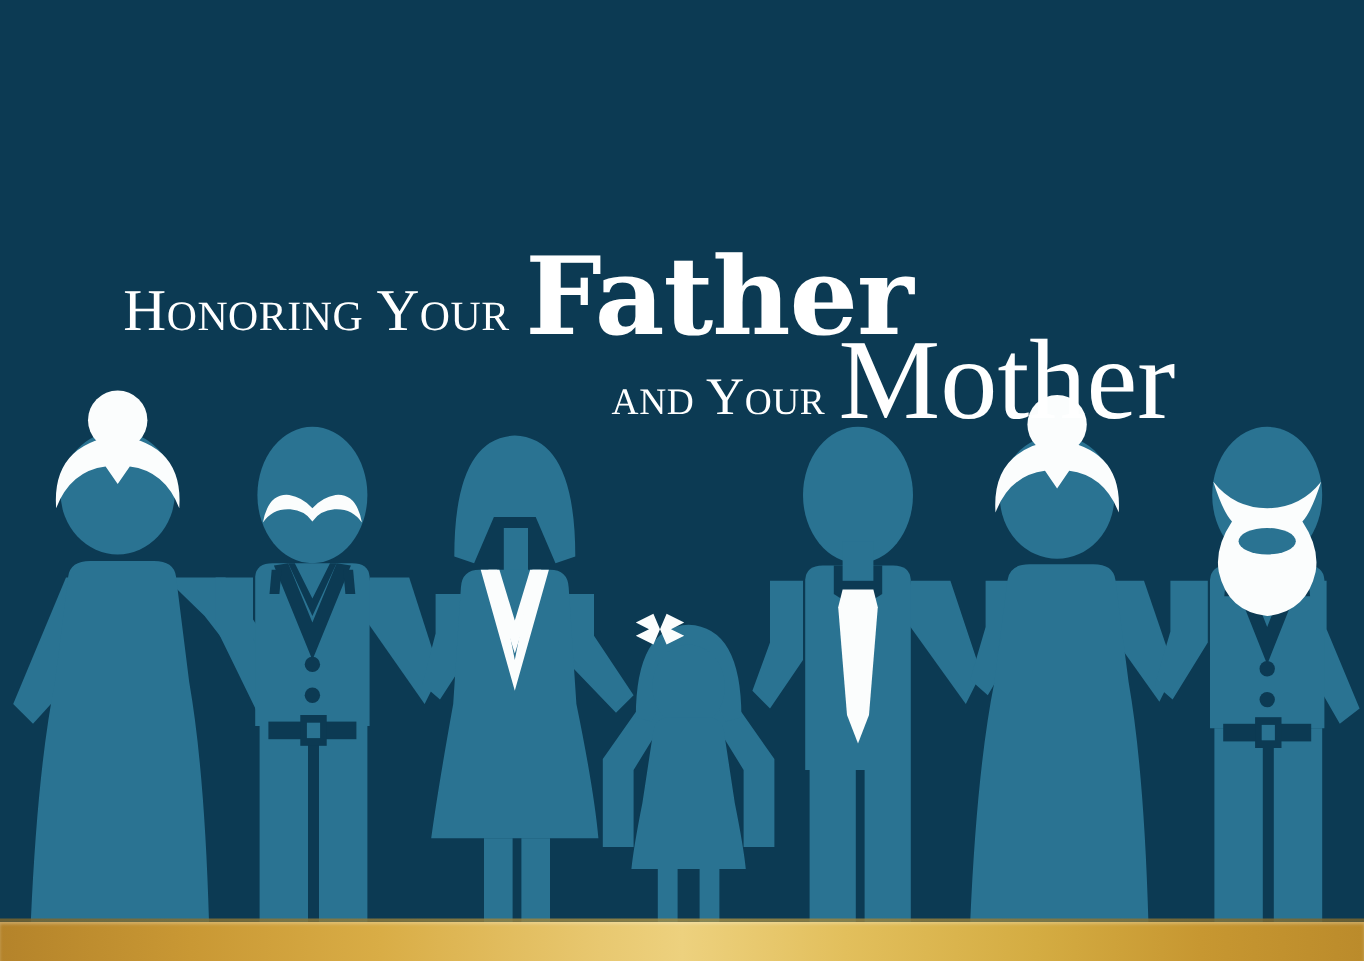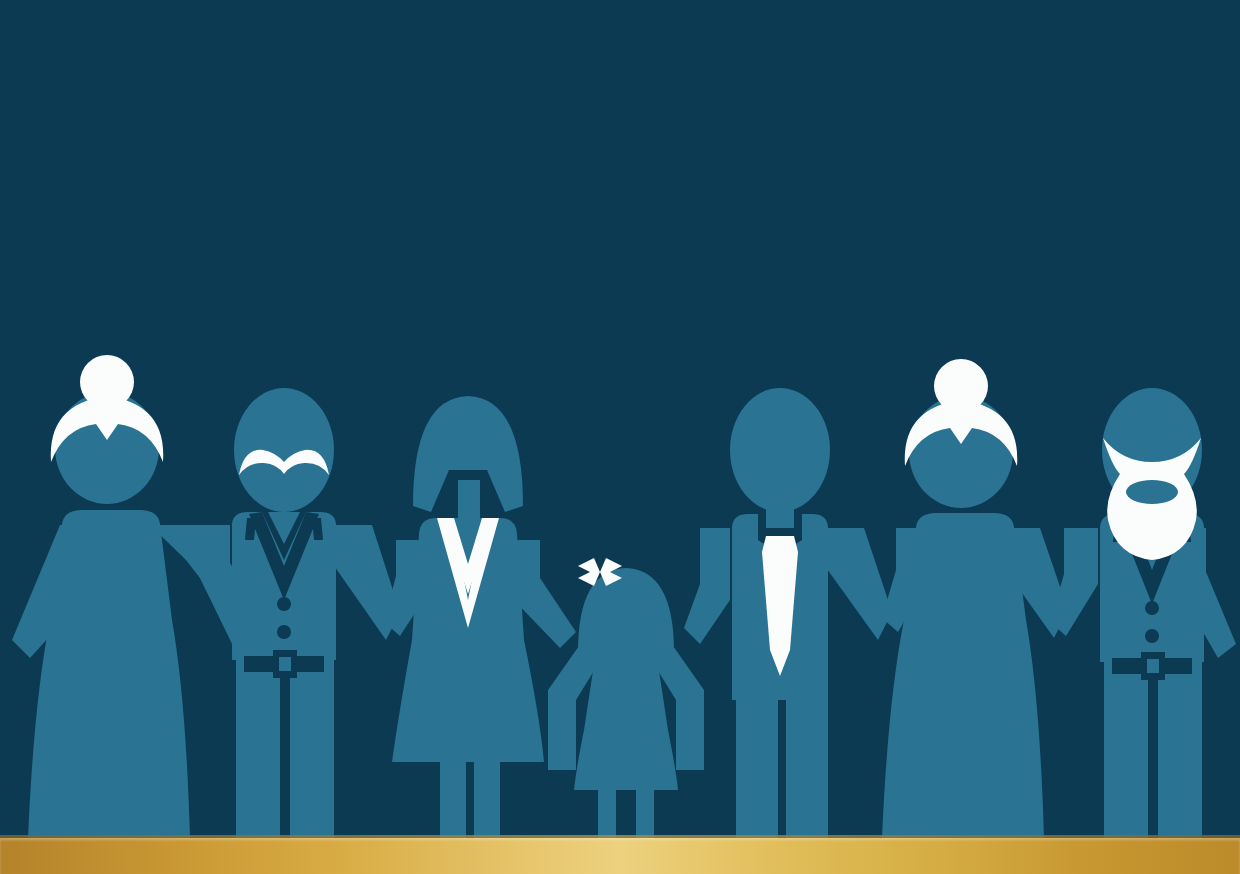--- a/index.html
+++ b/index.html
@@ -303,17 +303,25 @@
                              Q1116 556 1152 560 Q1188 556 1196 520
                              Q1200 498 1184 474 Q1192 466 1201 438
                              Q1182 462 1152 462 Q1122 462 1103 438 Z"></path>
 
         <ellipse class="fig" cx="1152" cy="492" rx="26" ry="12"></ellipse>
       </g>
 
     </svg>
   </div>
 
+  <div id="title-block">
+    <div class="title-line" id="title-line-1">
+      <span class="small-words" id="word-honoring-your">Honoring Your</span><span class="big-word" id="word-father">Father</span>
+    </div>
+    <div class="title-line" id="title-line-2">
+      <span class="small-words" id="word-and-your">and Your</span><span class="big-word" id="word-mother">Mother</span>
+    </div>
+  </div>
 
   <div id="gold-bar-topline"></div>
   <div id="gold-bar"></div>
 
 </div>
 
 </body></html>

